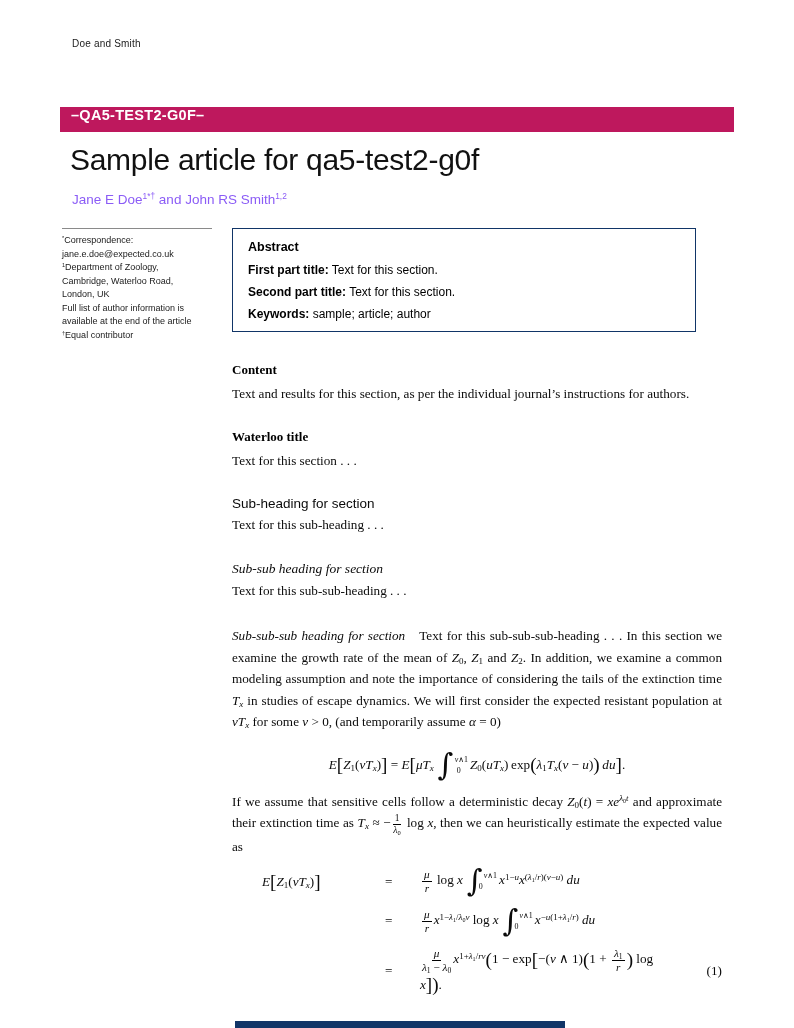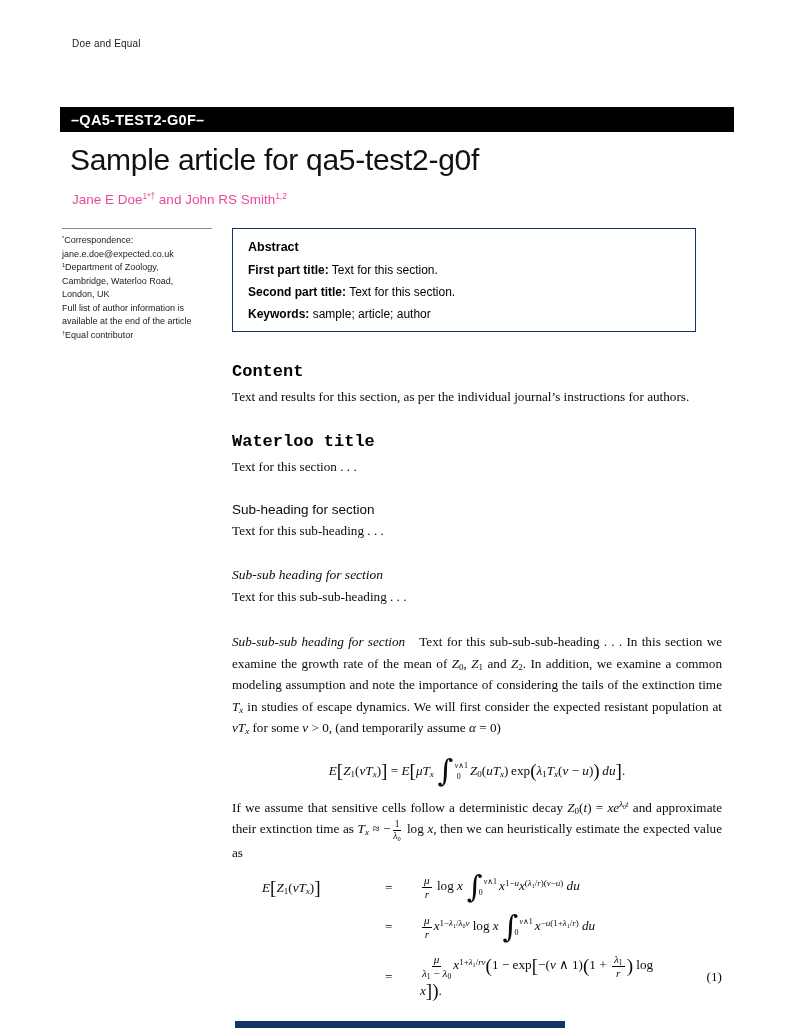--- a/index.html
+++ b/index.html
@@ -8,29 +8,29 @@
     position:relative; width:794px; height:1028px; margin:0 auto;
     background:#ffffff; overflow:hidden;
     font-family:"Liberation Sans", sans-serif; color:#000;
   }
   .running-head {
     position:absolute; left:72px; top:38px;
     font-size:10px; color:#1a1a1a; letter-spacing:.2px;
   }
   .banner {
     position:absolute; left:60px; top:107px; width:674px; height:25px;
-    background:#000000; color:#fff; display:flex; align-items:center;
+    background:#be185d; color:#fff; display:flex; 
     padding-left:11px; font-size:14.5px; font-weight:bold; letter-spacing:.3px;
   }
   .article-title {
     position:absolute; left:70px; top:143px;
     font-size:30px; font-weight:normal; letter-spacing:-.3px; color:#111;
   }
   .authors {
-    position:absolute; left:72px; top:192px; font-size:13.5px; color:#ec4899;
+    position:absolute; left:72px; top:192px; font-size:13.5px; color:#8b5cf6;
   }
   .authors sup, .corr sup { font-size:.62em; vertical-align:.55em; line-height:0; }
 
   .corr {
     position:absolute; left:62px; top:228px; width:150px;
     border-top:1px solid #8a8a8a; padding-top:5px;
     font-size:9px; line-height:1.5; color:#1a1a1a;
   }
   .corr div { white-space:nowrap; }
 
@@ -41,22 +41,22 @@
   .abstract-box h3 { font-size:12.5px; font-weight:bold; margin-bottom:9px; }
   .abstract-item { font-size:12px; margin-bottom:8px; }
   .abstract-item b { font-weight:bold;text-align:center; }
 
   .main {
     position:absolute; left:232px; top:362px; width:490px;
     font-family:"Liberation Serif", serif; font-size:13.2px; color:#0a0a0a;
   }
   .main p { text-align:justify; line-height:21.5px; }
   .h-sec {
-    font-family:Liberation Mono, monospace; font-weight:bold;
-    font-size:17px; margin-bottom:5px; color:#000;
+    font-family:Liberation Serif, serif; font-weight:bold;
+    font-size:13px; margin-bottom:5px; color:#000;
   }
   .h-sub {
     font-family:"Liberation Sans", sans-serif; font-weight:normal;
     font-size:13.5px; margin-top:25px; margin-bottom:3px;
   }
   .h-subsub {
     font-family:"Liberation Serif", serif; font-style:italic;
     font-size:13.5px; margin-top:25px; margin-bottom:3px;
   }
   .mt24 { margin-top:24px; }
@@ -84,21 +84,21 @@
   .eqn-array .lhs { padding-left:30px; }
   .eqn-array .tag { text-align:right; }
 
   .footer-bar { position:absolute; left:235px; top:1021px; width:330px; height:7px; background:#113567; }
 </style>
 </head>
 <body>
 
 <div class="page">
 
-  <div class="running-head">Doe and Equal</div>
+  <div class="running-head">Doe and Smith</div>
 
   <div class="banner">
     <span>–QA5-TEST2-G0F–</span>
   </div>
 
   <h1 class="article-title">Sample article for qa5-test2-g0f</h1>
 
   <div class="authors">Jane E Doe<sup>1*†</sup> and John RS Smith<sup>1,2</sup></div>
 
   <div class="corr">

